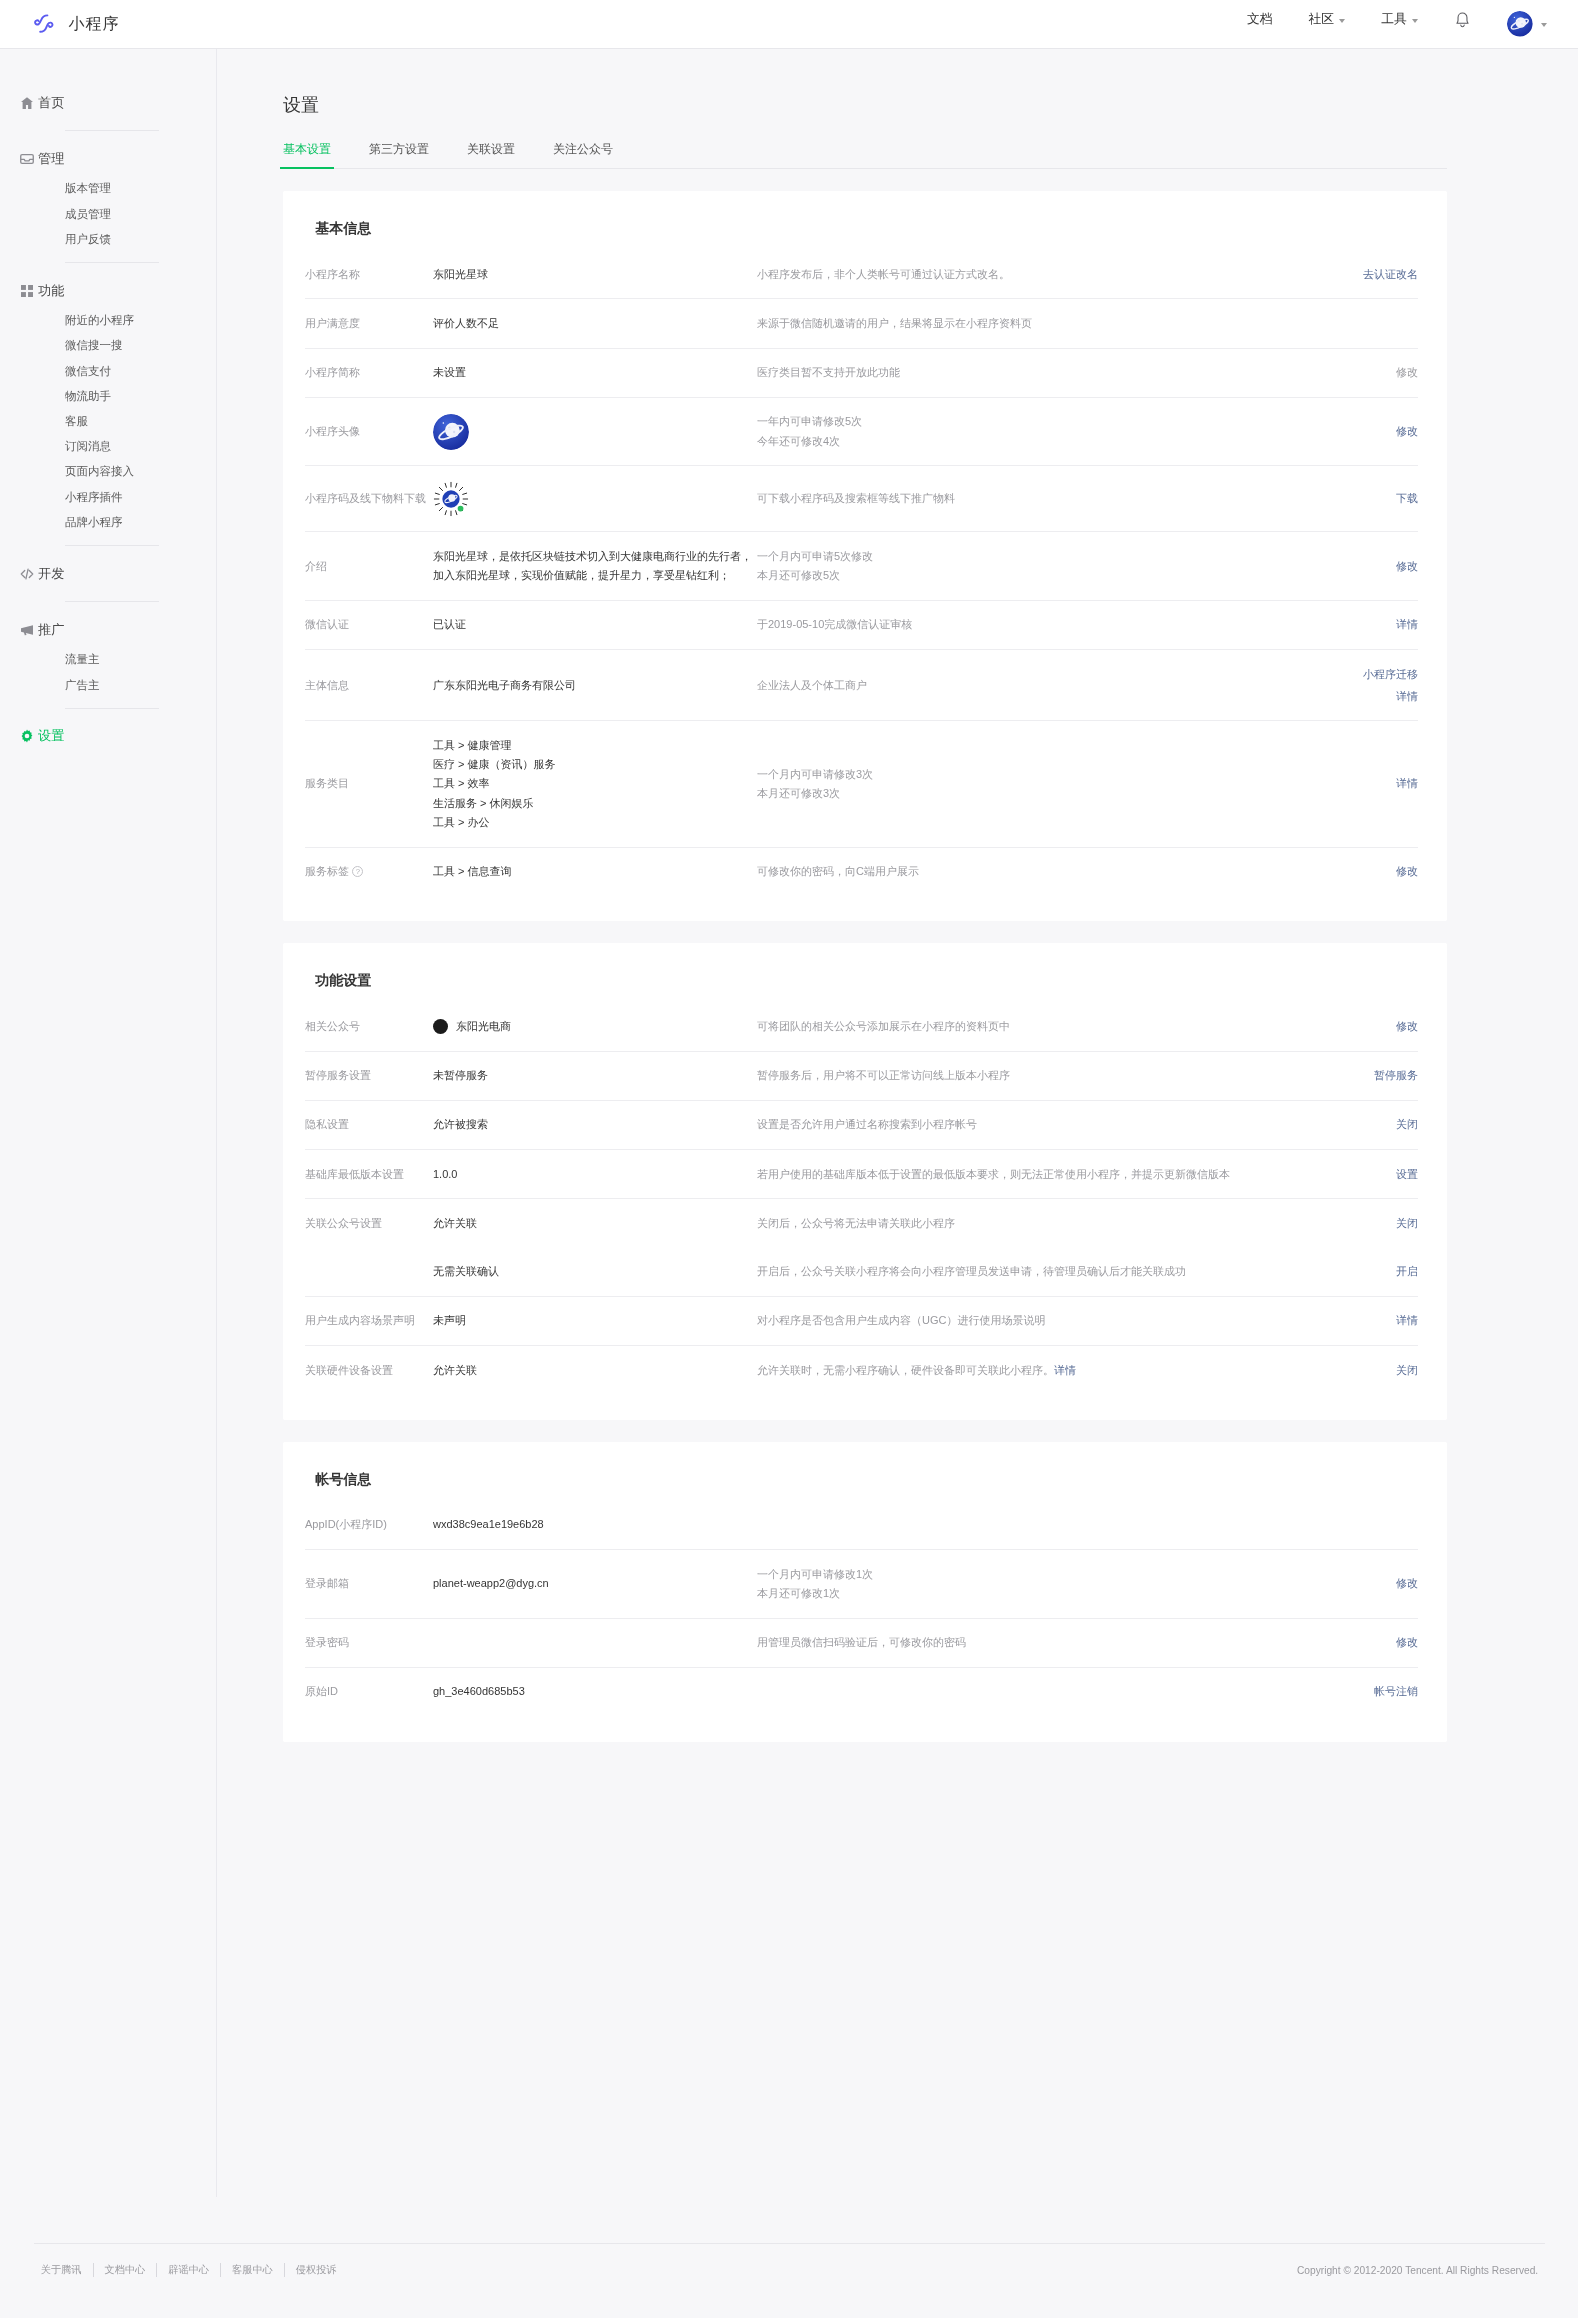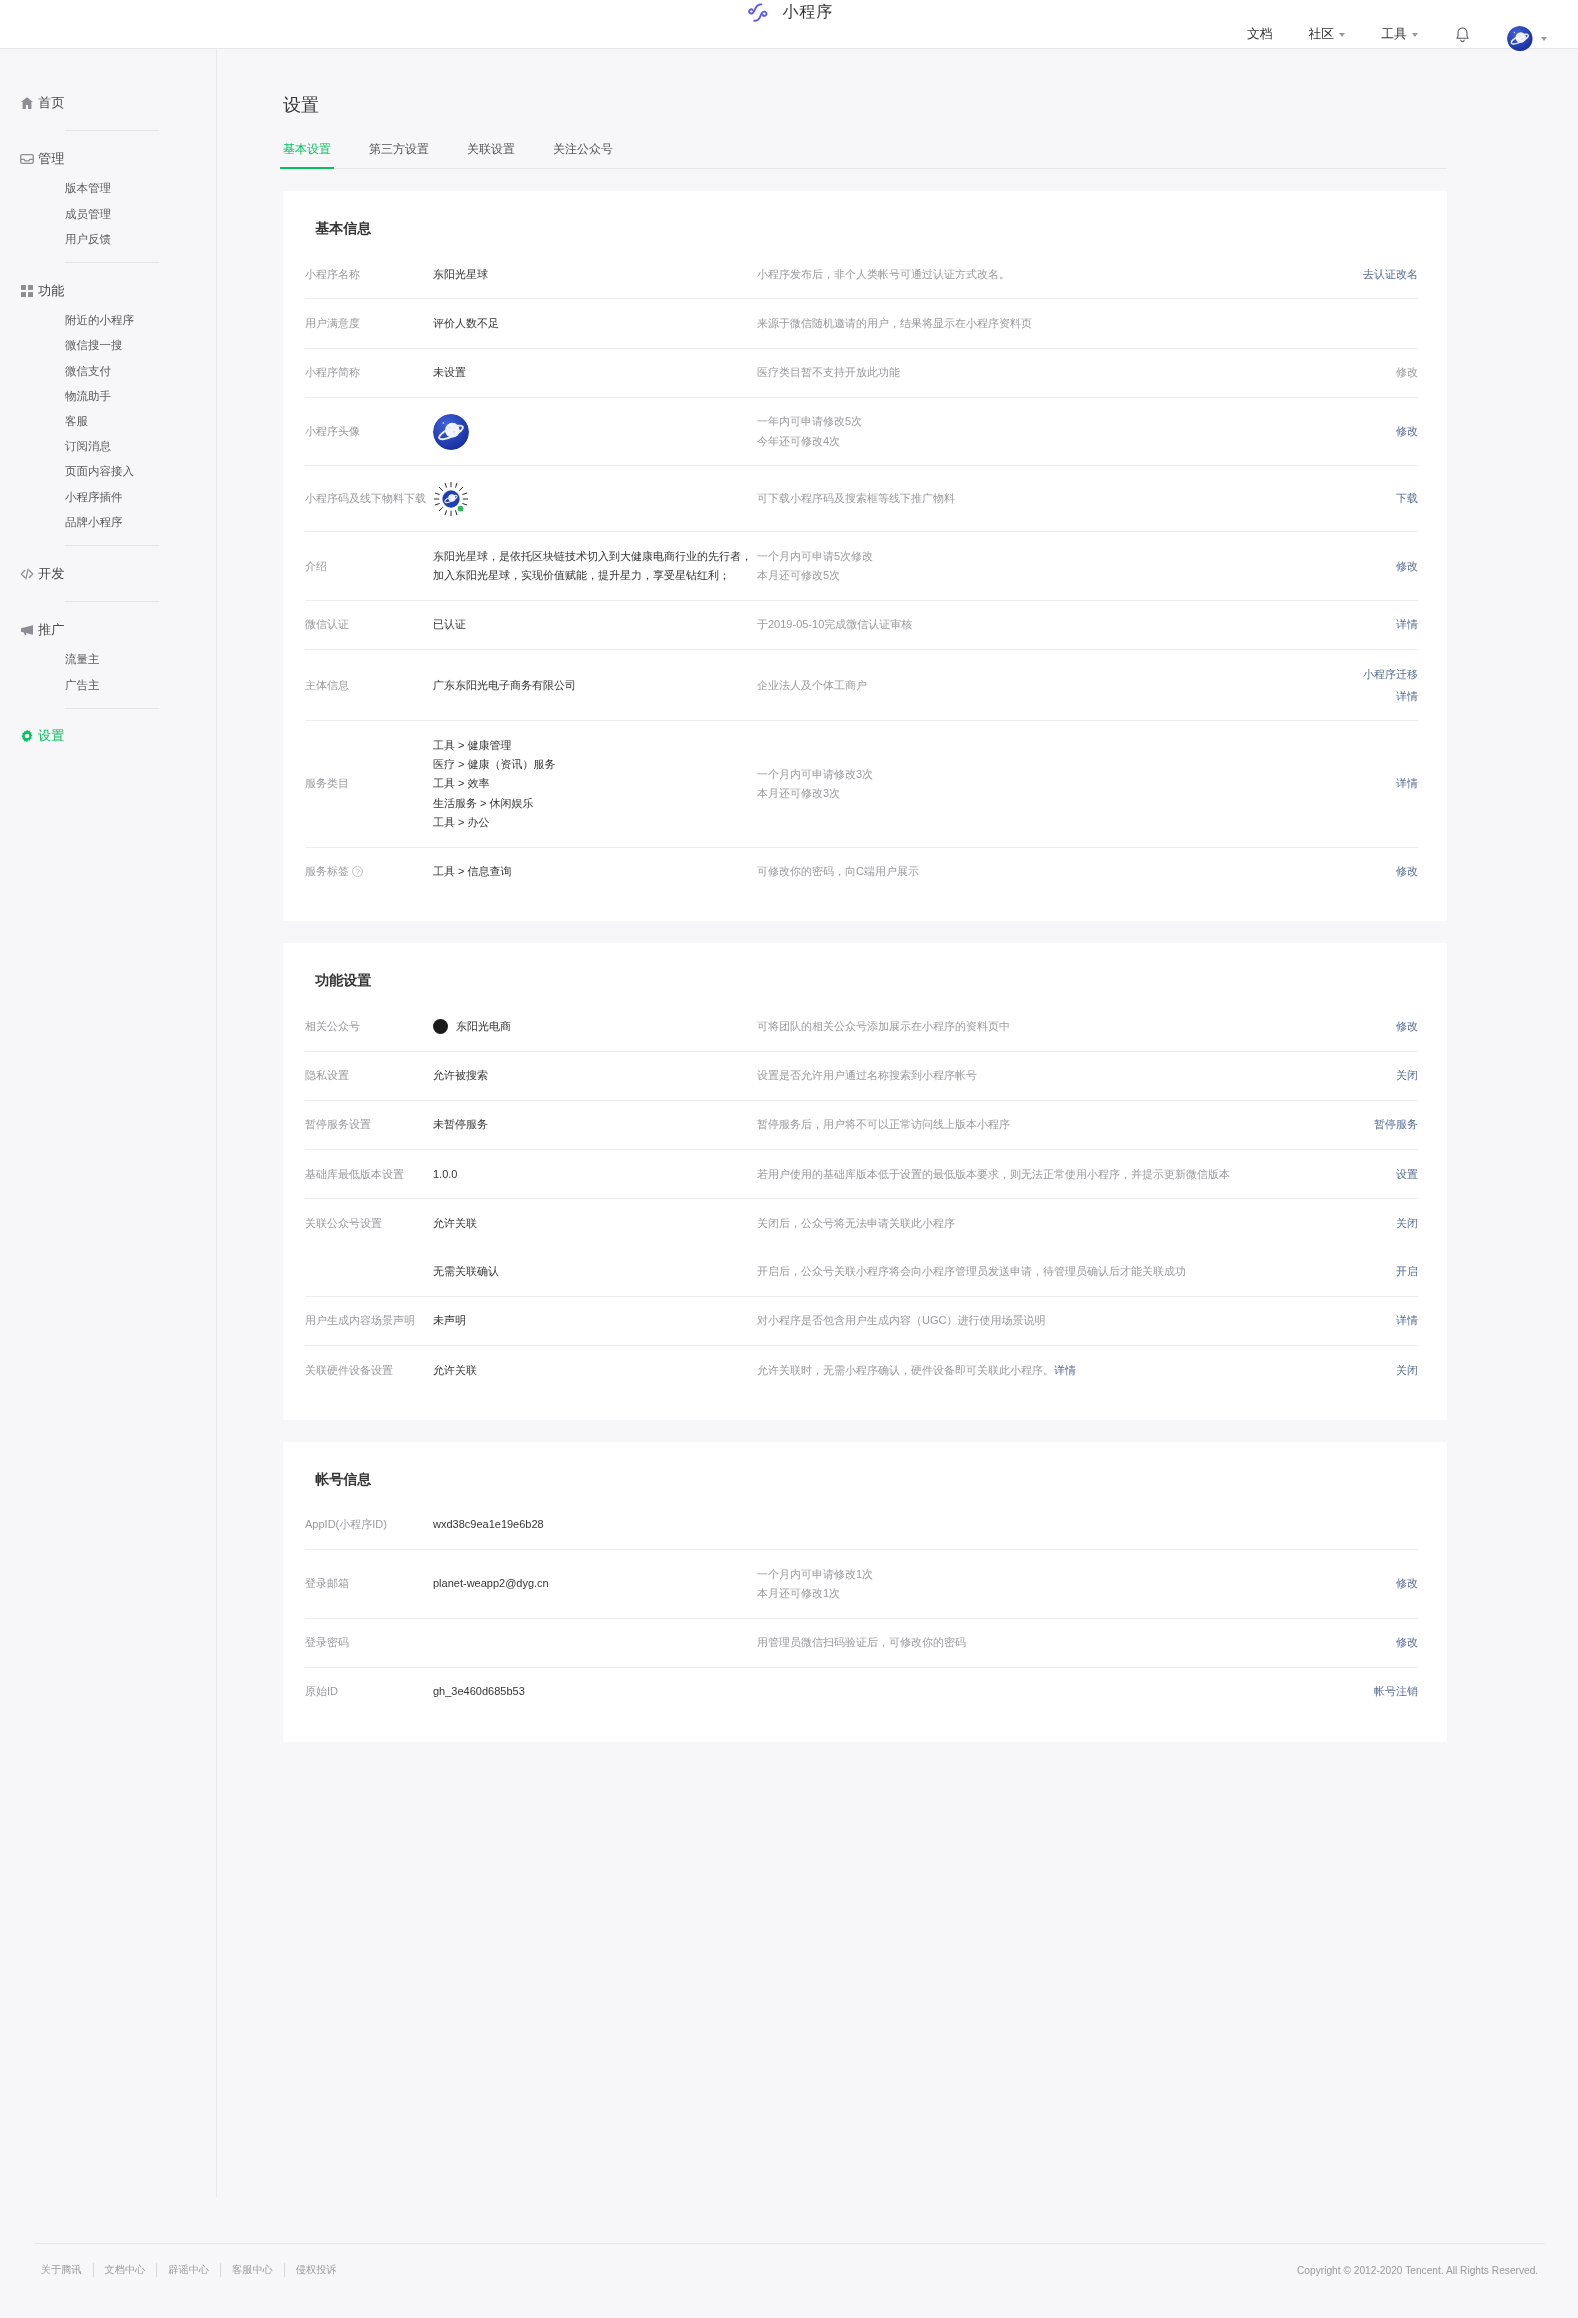--- a/index.html
+++ b/index.html
@@ -15,21 +15,20 @@
   
   .topbar {
     height: 49px;
     background: #ffffff;
     border-bottom: 0.9px solid #e7e7eb;
     display: flex;
     align-items: center;
     padding: 0 32px 0 31px;
     position: relative;
     z-index: 5;
-    flex-direction: column;
   }
   .brand { display: flex; align-items: center; gap: 12px; }
   .brand-logo { width: 25.6px; height: 25.6px; display: block; }
   .brand-name { font-size: 16px; color: #353535; letter-spacing: 0.9px; }
 
   .top-nav { margin-left: auto; display: flex; align-items: flex-start; gap: 36px; }
   .top-nav-item {
     font-size: 12.8px; color: #353535; display: flex; align-items: center; gap: 5.1px;
     cursor: pointer; white-space: nowrap;
   }
@@ -438,34 +437,34 @@
               </span>
             </td>
             <td class="c-desc">可将团队的相关公众号添加展示在小程序的资料页中</td>
             <td class="c-action">
               <span class="act">修改</span>
             </td>
           </tr>
 
 
           <tr>
+            <td class="c-label">暂停服务设置</td>
+            <td class="c-value">未暂停服务</td>
+            <td class="c-desc">暂停服务后，用户将不可以正常访问线上版本小程序</td>
+            <td class="c-action">
+              <span class="act">暂停服务</span>
+            </td>
+          </tr>
+
+          <tr>
             <td class="c-label">隐私设置</td>
             <td class="c-value">允许被搜索</td>
             <td class="c-desc">设置是否允许用户通过名称搜索到小程序帐号</td>
             <td class="c-action">
               <span class="act">关闭</span>
-            </td>
-          </tr>
-
-          <tr>
-            <td class="c-label">暂停服务设置</td>
-            <td class="c-value">未暂停服务</td>
-            <td class="c-desc">暂停服务后，用户将不可以正常访问线上版本小程序</td>
-            <td class="c-action">
-              <span class="act">暂停服务</span>
             </td>
           </tr>
 
           <tr>
             <td class="c-label">基础库最低版本设置</td>
             <td class="c-value">1.0.0</td>
             <td class="c-desc">若用户使用的基础库版本低于设置的最低版本要求，则无法正常使用小程序，并提示更新微信版本</td>
             <td class="c-action">
               <span class="act">设置</span>
             </td>

